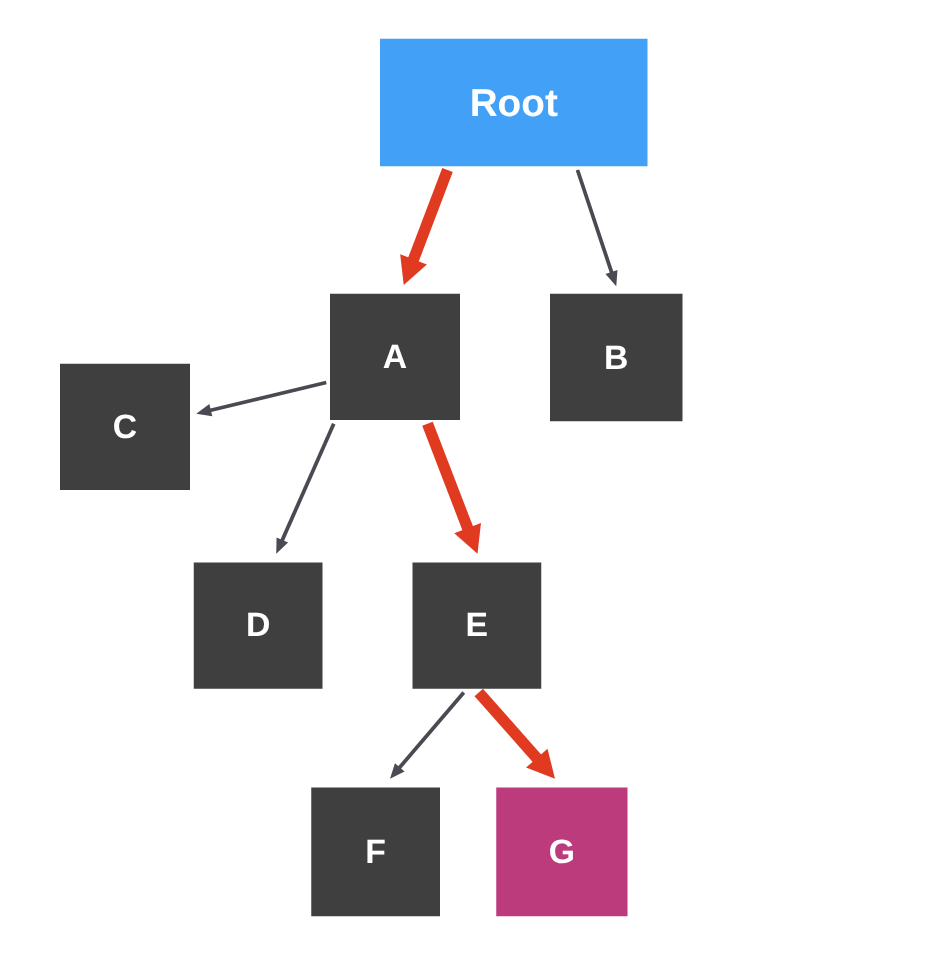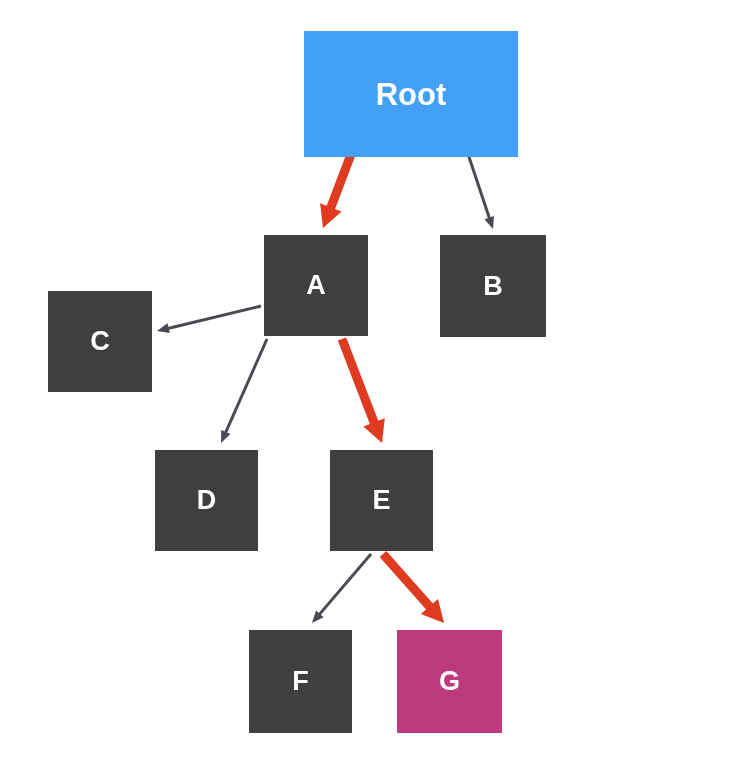--- a/index.html
+++ b/index.html
@@ -73,21 +73,21 @@
       <g>
         <line x1="371" y1="554" x2="319.17471707494843" y2="614.6092291835348" stroke="#4a4a52" stroke-width="3" stroke-linecap="butt"></line>
         <polygon points="312,623 315.9680362304707,610.6041826218006 323.6291748020259,617.1550112554492" fill="#4a4a52"></polygon>
       </g>
       <g>
         <line x1="383" y1="554" x2="430.59424712875847" y2="607.8361156046612" stroke="#e03a20" stroke-width="9" stroke-linecap="butt"></line>
         <polygon points="444,623 420.8576383078068,614.0946816279422 437.99942066775503,598.9403522952343" fill="#e03a20"></polygon>
       </g>
     </svg>
   <div id="node-layer">
-      <div class="node" style="left: 304px; top: 31px; width: 214px; height: 126px; background: rgb(66, 160, 247); font-size: 31px; color: rgb(255, 255, 255);">
+      <div class="node" style="left: 304px; top: 31px; width: 214px; height: 102px; background: rgb(66, 160, 247); font-size: 31px; color: rgb(255, 255, 255);">
         <span class="node-label">Root</span>
       </div>
       <div class="node" style="left: 264px; top: 235px; width: 104px; height: 101px; background: rgb(64, 63, 63); font-size: 27px; color: rgb(255, 255, 255);">
         <span class="node-label">A</span>
       </div>
       <div class="node" style="left: 440px; top: 235px; width: 106px; height: 102px; background: rgb(64, 63, 63); font-size: 27px; color: rgb(255, 255, 255);">
         <span class="node-label">B</span>
       </div>
       <div class="node" style="left: 48px; top: 291px; width: 104px; height: 101px; background: rgb(64, 63, 63); font-size: 27px; color: rgb(255, 255, 255);">
         <span class="node-label">C</span>

